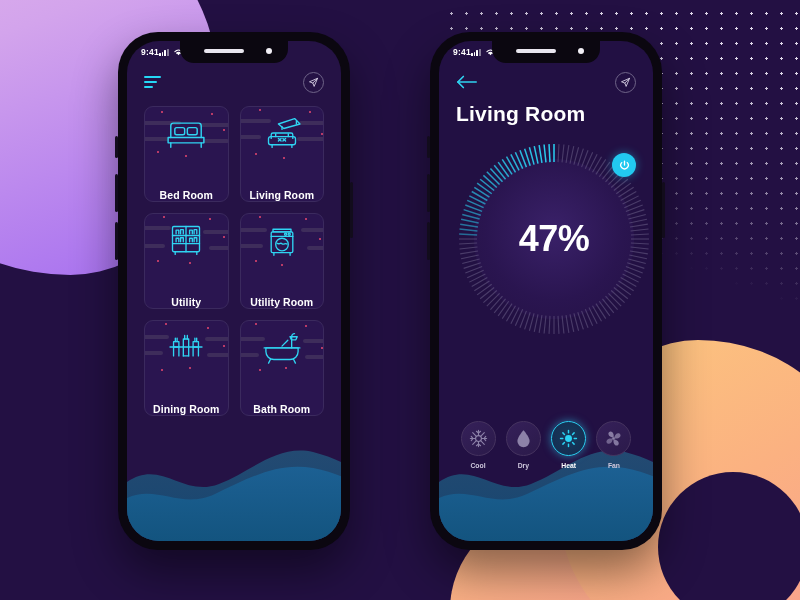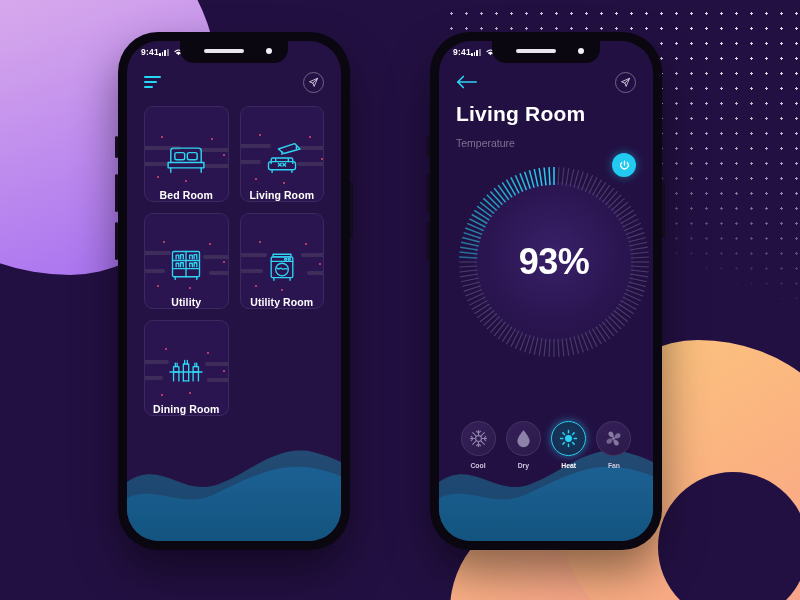--- a/index.html
+++ b/index.html
@@ -114,21 +114,21 @@
   .subtitle{ margin-top:11px; color:#7d7193; font-size:10.5px; }
 
   
   .grid{
     margin-top:13px; display:grid; grid-template-columns:1fr 1fr;
     gap:11px;
   }
   .card{
     height:96px; border:1px solid #3b2a5e; border-radius:9px;
     background:#2a1550;
-    display:flex; flex-direction:column; align-items:center; justify-content:flex-end;
+    display:flex; flex-direction:column; align-items:center; justify-content:space-between;
     position:relative; overflow:hidden; cursor:pointer;
   }
   .card .art{ position:relative; width:82px; height:52px; display:flex; align-items:center; justify-content:center; }
   .card .art svg{ position:relative; z-index:3; }
   .streak{ position:absolute; height:4px; border-radius:3px; background:#4a3c63; opacity:.62; z-index:1; }
   .dot{ position:absolute; width:2.2px; height:2.2px; border-radius:50%; background:#e8476f; z-index:2; }
   .card-label{ margin-top:5px; color:#ffffff; font-size:10.5px; font-weight:bold; letter-spacing:.1px; }
 
   
   .waves{ position:absolute; left:0; right:0; bottom:0; height:105px; z-index:4; }
@@ -357,20 +357,42 @@
                 <path d="M12 12V8M14 12V8M34 12V8M36 12V8"></path>
                 <path d="M21 18V9h6v9"></path>
                 <path d="M22.5 9V5M25.5 9V5"></path>
                 <path d="M21 28h6"></path>
                 <path d="M21 18v10M27 18v10"></path>
               </svg>
             </div>
             <div class="card-label">Dining Room</div>
           </div>
 
+          <div class="card">
+            <div class="art">
+              <div class="streak" style="left:-6px;top:16px;width:30px"></div>
+              <div class="streak" style="right:-8px;top:18px;width:28px"></div>
+              <div class="streak" style="left:-8px;top:32px;width:26px"></div>
+              <div class="streak" style="right:-4px;top:34px;width:22px"></div>
+              <div class="dot" style="left:14px;top:2px"></div>
+              <div class="dot" style="right:16px;top:4px"></div>
+              <div class="dot" style="right:0px;top:26px"></div>
+              <div class="dot" style="left:18px;bottom:2px"></div>
+              <div class="dot" style="left:44px;bottom:4px"></div>
+              <svg width="44" height="34" viewBox="0 0 48 38" fill="none" stroke="#2fd4f2" stroke-width="1.5" stroke-linecap="round" stroke-linejoin="round">
+                <path d="M38 4a3.2 3.2 0 0 0-3.2 3.2V20"></path>
+                <path d="M33 7.5 L41 7.5 L39.5 11 L34.5 11 Z"></path>
+                <path d="M30.5 11.5 24 18"></path>
+                <path d="M6 20h36v4a9 9 0 0 1-9 9H15a9 9 0 0 1-9-9z"></path>
+                <path d="M4 20h40"></path>
+                <path d="M11 33l-2 4M37 33l2 4"></path>
+              </svg>
+            </div>
+            <div class="card-label">Bath Room</div>
+          </div>
 
         </div>
       </div>
     </div>
   </div>
 
   <div class="phone right">
     <div class="side-btn sb1"></div>
     <div class="side-btn sb2"></div>
     <div class="side-btn sb3"></div>
@@ -418,21 +440,20 @@
           </div>
           <div class="icon-circle">
             <svg width="11" height="11" viewBox="0 0 14 14">
               <path d="M12.2 1.6 1.9 6.1l4.3 1.6 1.6 4.3z" fill="none" stroke="#ddd7ea" stroke-width="1.1" stroke-linejoin="round"></path>
               <path d="M12.2 1.6 6.2 7.7" fill="none" stroke="#ddd7ea" stroke-width="1.1" stroke-linecap="round"></path>
             </svg>
           </div>
         </div>
 
         <div class="page-title">Living Room</div>
-        <div class="subtitle">Temperature</div>
 
         <div class="dial-wrap">
           <div class="dial-glow"></div>
           <svg id="dial-ticks" width="196" height="196" viewBox="0 0 196 196" style="position:absolute;inset:0">
               <line x1="98.00" y1="21.00" x2="98.00" y2="3.00" stroke="#2ad2f3" stroke-width="1.5" opacity="1.00"></line>
               <line x1="93.97" y1="21.11" x2="93.03" y2="3.13" stroke="#2ad2f3" stroke-width="1.5" opacity="0.98"></line>
               <line x1="89.95" y1="21.42" x2="88.07" y2="3.52" stroke="#2ad2f3" stroke-width="1.5" opacity="0.96"></line>
               <line x1="85.95" y1="21.95" x2="83.14" y2="4.17" stroke="#2ad2f3" stroke-width="1.5" opacity="0.95"></line>
               <line x1="81.99" y1="22.68" x2="78.25" y2="5.08" stroke="#2ad2f3" stroke-width="1.5" opacity="0.93"></line>
               <line x1="78.07" y1="23.62" x2="73.41" y2="6.24" stroke="#2ad2f3" stroke-width="1.5" opacity="0.91"></line>
@@ -544,21 +565,21 @@
               <line x1="132.96" y1="29.39" x2="141.13" y2="13.35" stroke="#6c6189" stroke-width="1.1" opacity="0.55"></line>
               <line x1="129.32" y1="27.66" x2="136.64" y2="11.21" stroke="#6c6189" stroke-width="1.1" opacity="0.55"></line>
               <line x1="125.59" y1="26.11" x2="132.04" y2="9.31" stroke="#6c6189" stroke-width="1.1" opacity="0.55"></line>
               <line x1="121.79" y1="24.77" x2="127.36" y2="7.65" stroke="#6c6189" stroke-width="1.1" opacity="0.55"></line>
               <line x1="117.93" y1="23.62" x2="122.59" y2="6.24" stroke="#6c6189" stroke-width="1.1" opacity="0.55"></line>
               <line x1="114.01" y1="22.68" x2="117.75" y2="5.08" stroke="#6c6189" stroke-width="1.1" opacity="0.55"></line>
               <line x1="110.05" y1="21.95" x2="112.86" y2="4.17" stroke="#6c6189" stroke-width="1.1" opacity="0.55"></line>
               <line x1="106.05" y1="21.42" x2="107.93" y2="3.52" stroke="#6c6189" stroke-width="1.1" opacity="0.55"></line>
               <line x1="102.03" y1="21.11" x2="102.97" y2="3.13" stroke="#6c6189" stroke-width="1.1" opacity="0.55"></line>
             </svg>
-          <div class="dial-val">93%</div>
+          <div class="dial-val">47%</div>
         </div>
       </div>
 
       <div class="power-btn">
         <svg width="13" height="13" viewBox="0 0 16 16" fill="none" stroke="#ffffff" stroke-width="1.6" stroke-linecap="round">
           <path d="M8 2.5v5"></path>
           <path d="M4.6 4.4a4.6 4.6 0 1 0 6.8 0"></path>
         </svg>
       </div>
 

